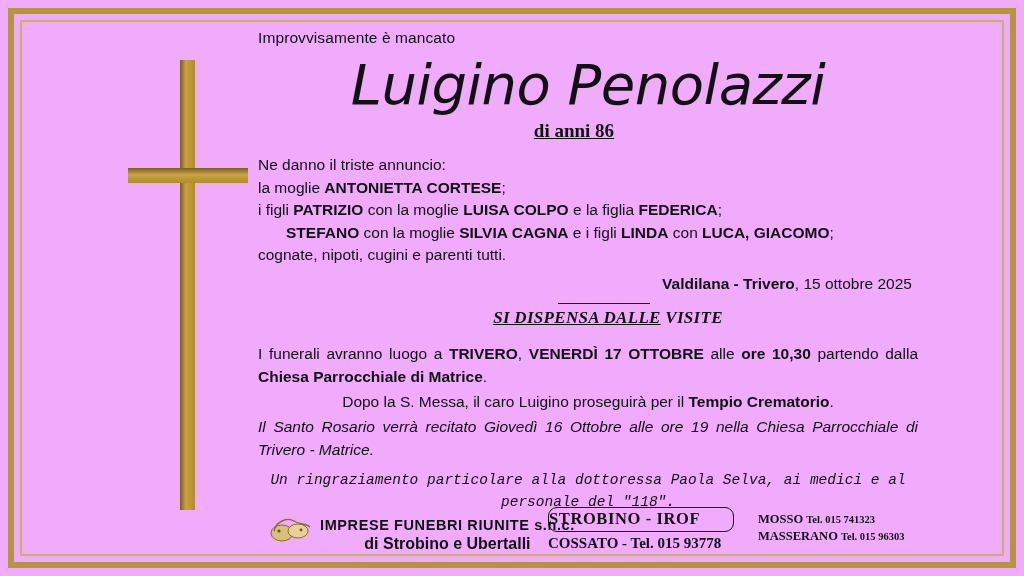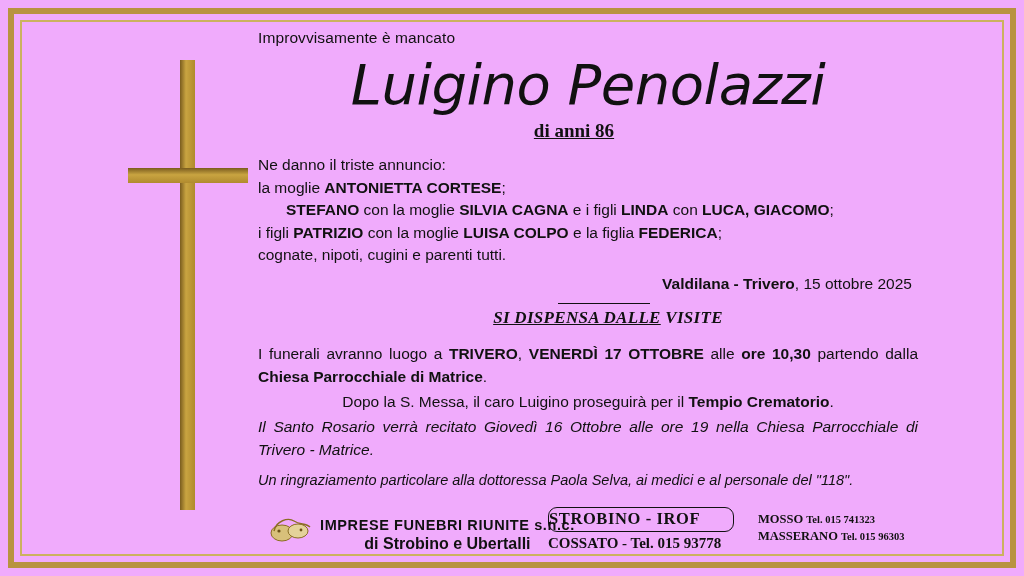--- a/index.html
+++ b/index.html
@@ -158,22 +158,22 @@
   .rosary {
     margin-top: 2px;
     font-size: 15.5px;
     font-style: italic;
     line-height: 23px;
     text-align: justify;
   }
 
   .thanks {
     margin-top: 8px;
-    text-align: left;
-    font-family: Liberation Sans, sans-serif;
+    text-align: center;
+    font-family: Liberation Mono, monospace;
     font-style: italic;
     font-size: 14.5px;
     line-height: 22px;
   }
 
   
   .footer {
     position: absolute;
     left: 258px;
     top: 505px;
@@ -263,26 +263,26 @@
 
     <div class="age">di anni 86</div>
 
     <div class="announce">
       <div class="line">Ne danno il triste annuncio:</div>
 
       <div class="line">
         <span>la moglie </span><span class="b">ANTONIETTA CORTESE</span><span>;</span>
       </div>
 
+      <div class="line">
+        <span>i figli </span><span class="b">PATRIZIO</span><span> con la moglie </span><span class="b">LUISA COLPO</span><span> e la figlia </span><span class="b">FEDERICA</span><span>;</span>
+      </div>
+
       <div class="line indent">
         <span class="b">STEFANO</span><span> con la moglie </span><span class="b">SILVIA CAGNA</span><span> e i figli </span><span class="b">LINDA</span><span> con </span><span class="b">LUCA, GIACOMO</span><span>;</span>
-      </div>
-
-      <div class="line">
-        <span>i figli </span><span class="b">PATRIZIO</span><span> con la moglie </span><span class="b">LUISA COLPO</span><span> e la figlia </span><span class="b">FEDERICA</span><span>;</span>
       </div>
 
       <div class="line">cognate, nipoti, cugini e parenti tutti.</div>
     </div>
 
     <div class="place-date">
       <span class="b">Valdilana - Trivero</span><span>, 15 ottobre 2025</span>
     </div>
 
     <div class="rule"></div>

